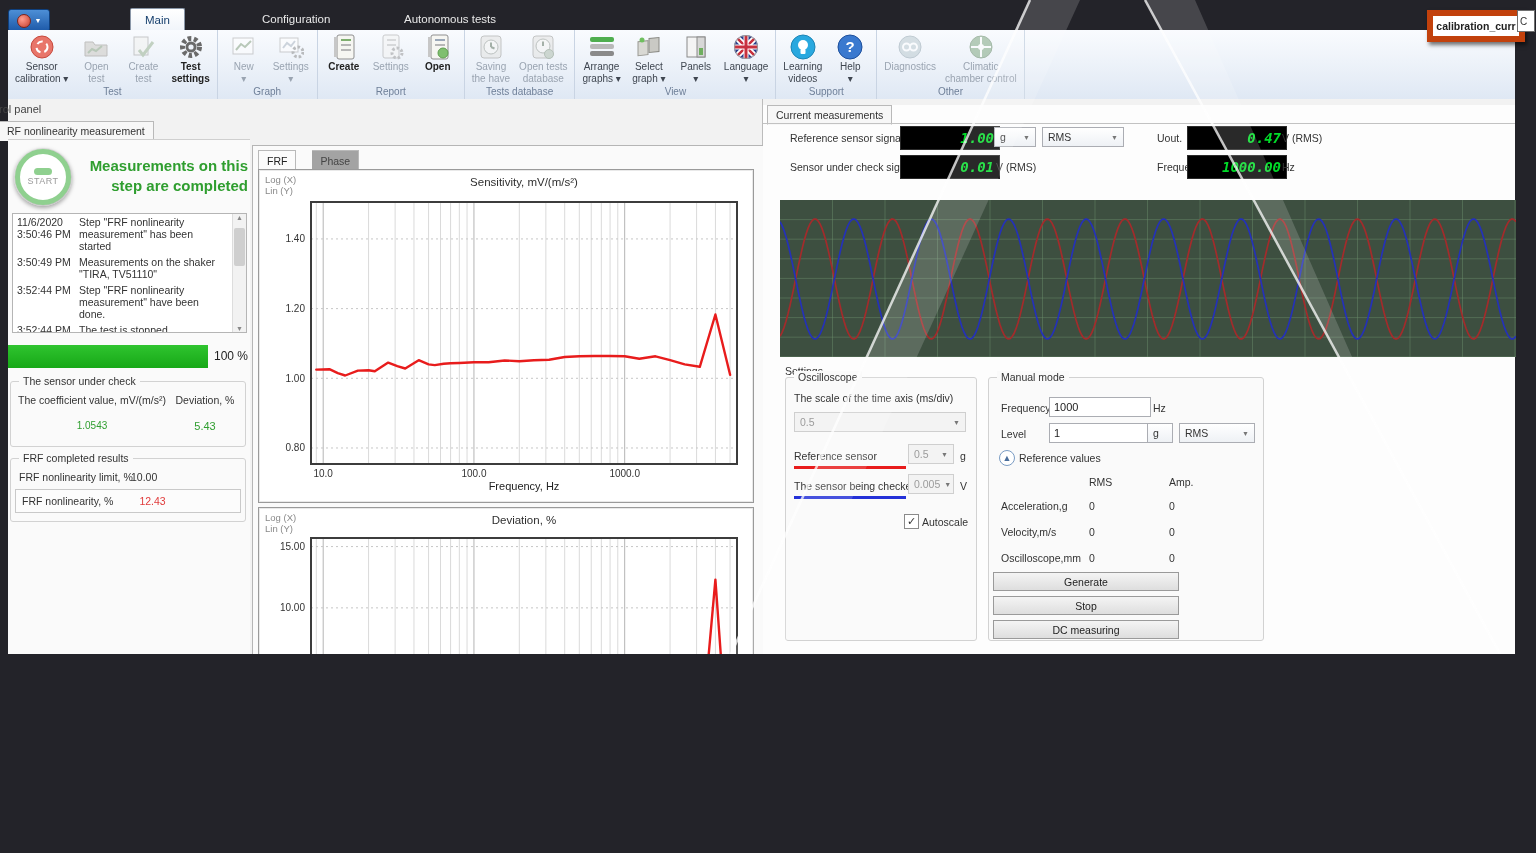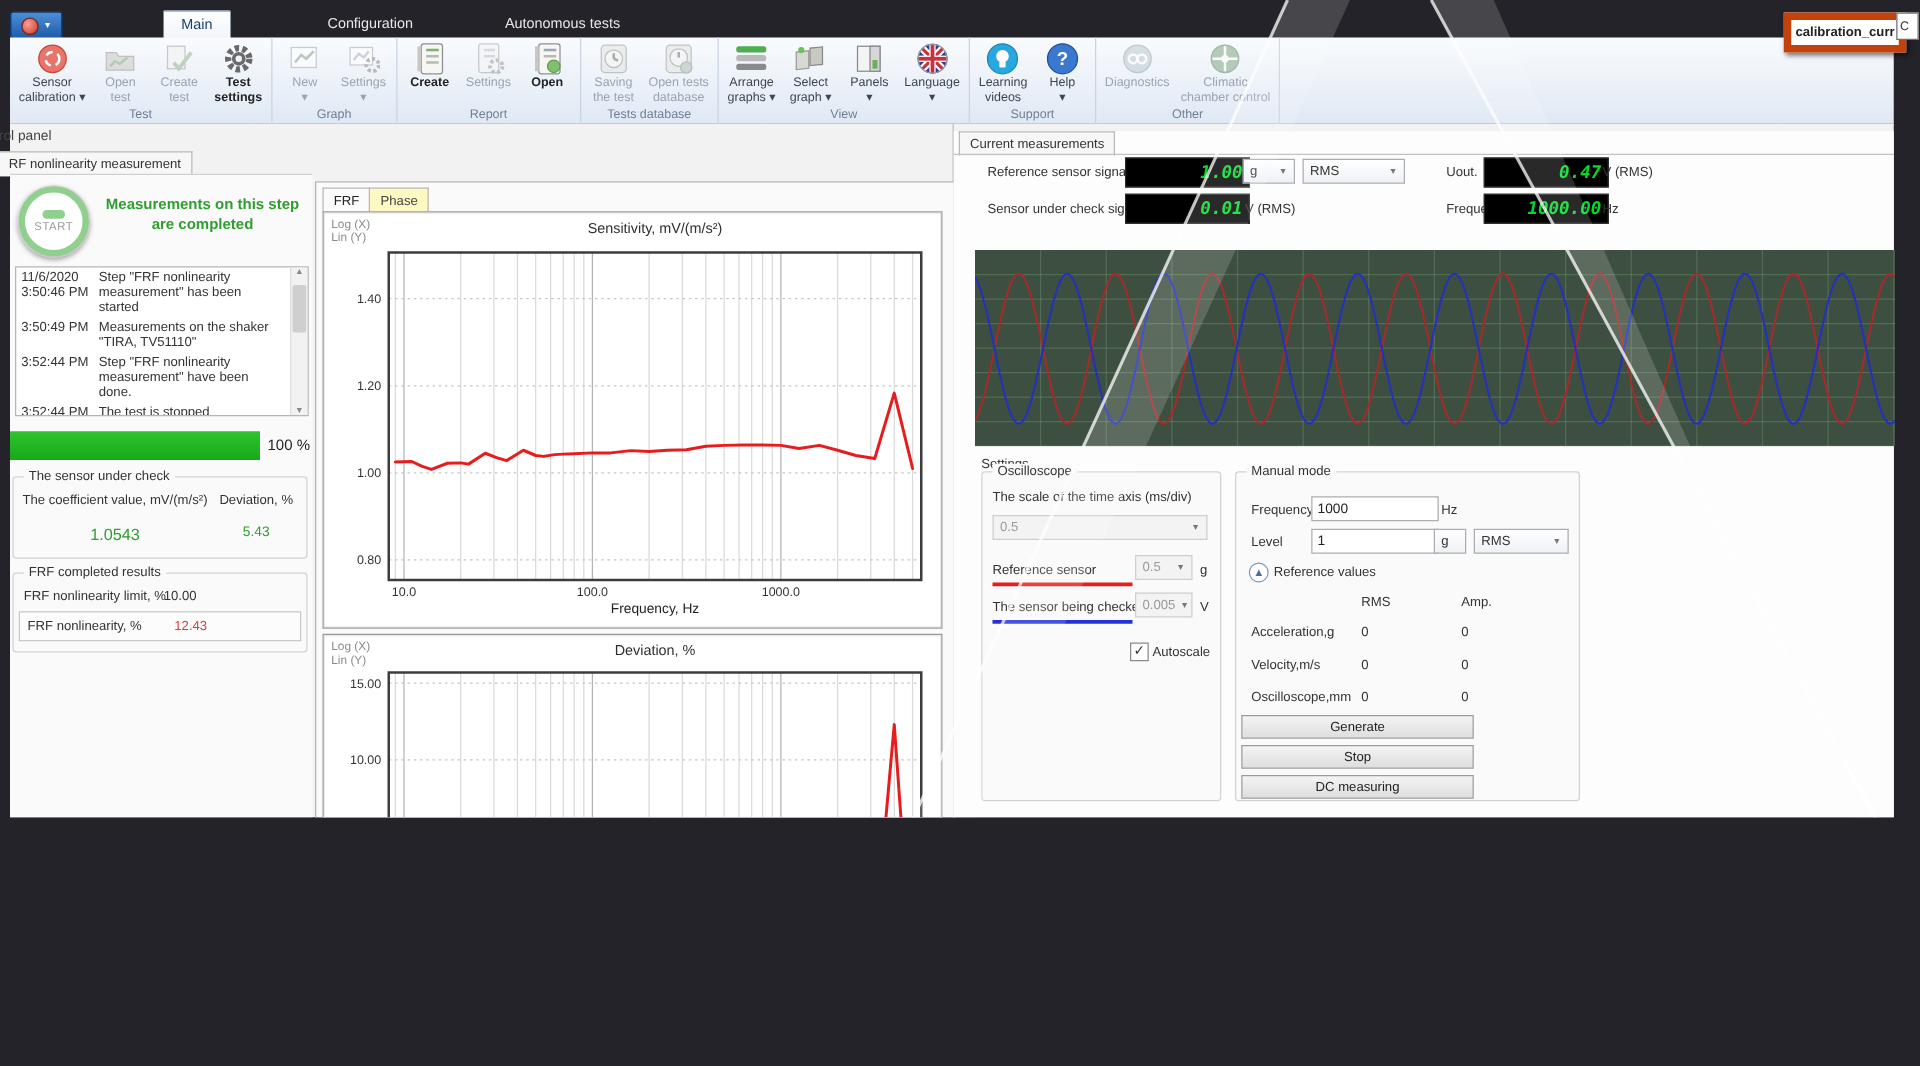--- a/index.html
+++ b/index.html
@@ -27,51 +27,51 @@
   #workspace{left:8px;top:99px;width:1507px;height:746px;background:#f2f2f2;}
   #cp-header{left:-4px;top:103px;font-size:11px;color:#444;}
   .paneltab{background:#f7f7f7;border:1px solid #b9b9b9;border-bottom:1px solid #f7f7f7;font-size:10.5px;color:#333;display:flex;align-items:center;padding:0 8px;}
   #cp-tab{left:-2px;top:121px;height:18px;}
   #cp-body{left:8px;top:139px;width:242px;height:706px;background:#fafafa;border-top:1px solid #cfcfcf;}
   
   #start-btn{left:6px;top:8px;width:58px;height:58px;border-radius:50%;background:radial-gradient(circle at 38% 32%,#e8e8e8,#b9b9b9);box-shadow:0 2px 4px rgba(0,0,0,.35);display:flex;align-items:center;justify-content:center;cursor:pointer;}
   #start-inner{width:46px;height:46px;border-radius:50%;background:#fff;border:5px solid #8fd08f;display:flex;flex-direction:column;align-items:center;justify-content:center;}
   #start-pill{width:18px;height:7px;border-radius:4px;background:#8fd08f;margin-bottom:1px;}
   #start-word{font-size:9px;color:#9a9a9a;letter-spacing:.5px;}
-  #cp-status{left:68px;top:16px;width:172px;font-size:12px;font-weight:bold;color:#2f9e2f;text-align:center;line-height:1.3;}
+  #cp-status{left:68px;top:16px;width:172px;font-size:15px;font-weight:bold;color:#2f9e2f;text-align:right;line-height:1.3;}
   
   #log-box{left:4px;top:73px;width:233px;height:118px;background:#fff;border:1px solid #b5b5b5;overflow:hidden;}
   .log-row{display:flex;font-size:10.5px;color:#333;padding:2px 2px 2px 4px;}
   .log-time{width:62px;flex:none;white-space:pre-line;}
   .log-text{width:148px;}
   #log-scroll{position:absolute;right:0;top:0;width:13px;height:100%;background:#f2f2f2;border-left:1px solid #ddd;display:flex;flex-direction:column;align-items:center;justify-content:space-between;font-size:7px;color:#888;}
   #log-thumb{position:absolute;right:1px;top:14px;width:11px;height:38px;background:#cfcfcf;border-radius:2px;}
   
   #prog-track{left:0px;top:205px;width:200px;height:23px;background:#e6e6e6;}
   #prog-fill{height:100%;background:linear-gradient(#2fc42f,#17a817);}
   #prog-label{left:206px;top:209px;font-size:12px;color:#222;}
   
   .gbox{border:1px solid #d2d2d2;border-radius:3px;background:#fafafa;}
   .gbox-legend{position:absolute;top:-7px;left:8px;background:#fafafa;padding:0 4px;font-size:10.5px;color:#333;}
   #suc-box{left:2px;top:241px;width:234px;height:64px;}
   #suc-coef-label{left:6px;top:12px;width:150px;text-align:center;font-size:10.5px;color:#333;}
   #suc-dev-label{left:158px;top:12px;width:72px;text-align:center;font-size:10.5px;color:#333;}
-  #suc-coef-value{left:6px;top:38px;width:150px;text-align:center;font-size:13px;color:#2f9e2f;}
+  #suc-coef-value{left:6px;top:38px;width:150px;text-align:center;font-size:10px;color:#2f9e2f;}
   #suc-dev-value{left:158px;top:38px;width:72px;text-align:center;font-size:11px;color:#2f9e2f;}
   #frf-box{left:2px;top:318px;width:234px;height:62px;}
   #frf-limit-label{left:8px;top:12px;font-size:10.5px;color:#333;}
   #frf-limit-value{left:120px;top:12px;font-size:10.5px;color:#333;}
   #frf-nl-row{left:4px;top:30px;width:224px;height:22px;border:1px solid #c9c9c9;background:#fcfcfc;display:flex;align-items:center;}
   #frf-nl-label{font-size:10.5px;color:#333;margin-left:6px;}
   #frf-nl-value{font-size:10.5px;color:#e03a3a;margin-left:26px;}
   
   #charts-panel{left:252px;top:145px;width:510px;height:695px;background:#fafafa;border:1px solid #b5b5b5;}
   .gtab{height:19px;font-size:10.5px;display:flex;align-items:center;padding:0 8px;cursor:pointer;border:1px solid #b9b9b9;}
   .gtab.active{background:#fbfbfb;border-bottom-color:#fbfbfb;color:#222;}
-  .gtab.inactive{background:#fef9c3;color:#444;border-left:none;}
+  .gtab.inactive{background:#a3a3a3;color:#444;border-left:none;margin-left:16px;}
   #gtabs{left:5px;top:4px;display:flex;}
   .chartbox{background:#fff;border:1px solid #9a9a9a;box-shadow:inset 0 0 0 1px #e9e9e9;}
   #chart1{left:5px;top:23px;width:494px;height:332px;}
   #chart2{left:5px;top:361px;width:494px;height:330px;}
   .axisnote{position:absolute;left:6px;font-size:9.5px;color:#8a8a8a;}
   
   #right-panel{left:763px;top:105px;width:752px;height:740px;background:#fdfdfd;}
   #cm-tab{left:4px;top:0px;height:18px;}
   #cm-line{left:0;top:18px;width:752px;height:1px;background:#c2c2c2;}
   .cm-label{font-size:10.5px;color:#333;}
@@ -227,21 +227,21 @@
           <div class="rbtn disabled">
             <span class="ric">
               <svg width="26" height="26">
                 <rect x="3" y="2" width="20" height="22" rx="3" fill="#e3e3de" stroke="#9a9a94"></rect>
                 <circle cx="13" cy="13" r="7" fill="#f4f4f0" stroke="#8a9a8a"></circle>
                 <line x1="13" y1="13" x2="13" y2="8.5" stroke="#4f7f4f" stroke-width="2"></line>
                 <line x1="13" y1="13" x2="16.5" y2="14.5" stroke="#4f7f4f" stroke-width="2"></line>
               </svg>
             </span>
             <span class="rlab">Saving
-the test</span>
+the have</span>
           </div>
           <div class="rbtn disabled">
             <span class="ric">
               <svg width="26" height="26">
                 <rect x="3" y="2" width="20" height="22" rx="3" fill="#e3e3de" stroke="#9a9a94"></rect>
                 <circle cx="13" cy="12" r="7" fill="#f4f4f0" stroke="#8a9a8a"></circle>
                 <line x1="13" y1="12" x2="13" y2="7.5" stroke="#4f7f4f" stroke-width="2"></line>
                 <circle cx="19" cy="20" r="4.5" fill="#9fc49f" stroke="#6f9f6f"></circle>
               </svg>
             </span>

